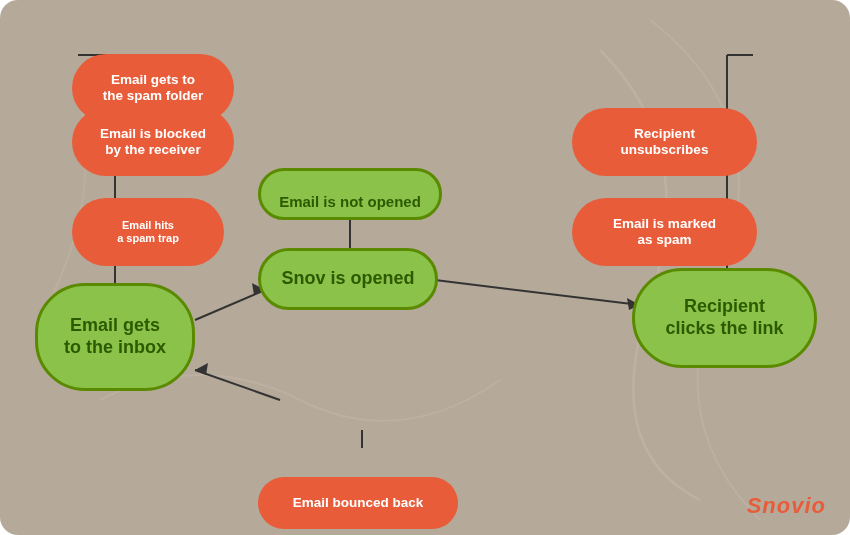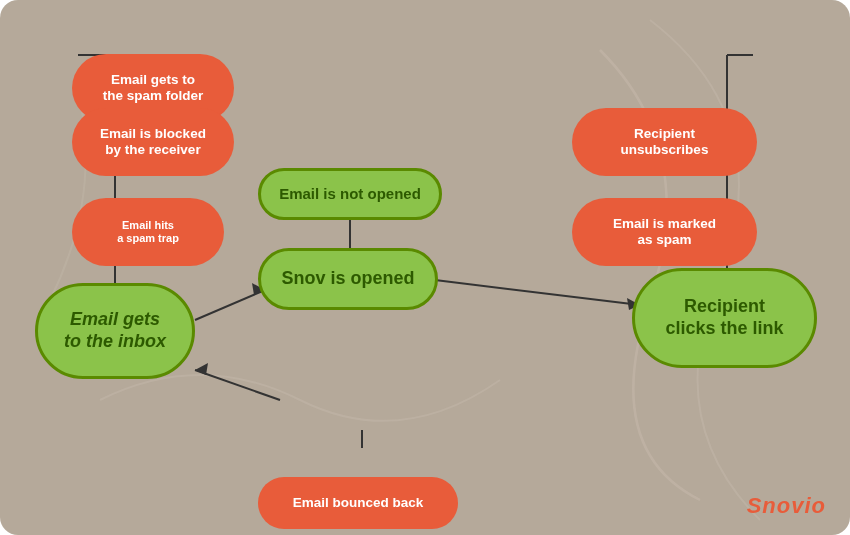--- a/index.html
+++ b/index.html
@@ -43,20 +43,21 @@
     .node-large-green {
       background-color: #8bc34a;
       color: #2d5a00;
       border: 3px solid #5a8a00;
     }
 
     .node-medium-green {
       background-color: #8bc34a;
       color: #2d5a00;
       border: 3px solid #5a8a00;
+      align-items: flex-end;
     }
 
     .node-small-red {
       background-color: #e85c3a;
       color: #fff;
       border: none;
     }
 
     
     .connectors-svg {
@@ -122,21 +123,21 @@
 
     <line x1="727" y1="270" x2="727" y2="230" stroke="#333" stroke-width="2"></line>
     <line x1="727" y1="230" x2="751" y2="230" stroke="#333" stroke-width="2"></line>
 
     <line x1="280" y1="400" x2="195" y2="370" stroke="#333" stroke-width="2"></line>
     <polygon points="195,370 208,363 206,375" fill="#333"></polygon>
 
     <line x1="362" y1="430" x2="362" y2="448" stroke="#333" stroke-width="2"></line>
   </svg>
 
-  <div class="node node-large-green" style="left:35px; top:283px; width:160px; height:96px; font-size:18px; padding:8px;font-style:italic;">
+  <div class="node node-large-green" style="left:35px; top:283px; width:160px; height:108px; font-size:18px; padding:8px;">
     <span>Email gets<br>to the inbox</span>
   </div>
 
   <div class="node node-large-green" style="left:258px; top:248px; width:180px; height:62px; font-size:18px; padding:6px;">
     <span>Snov is opened</span>
   </div>
 
 
   <div class="node node-large-green" style="left:632px; top:268px; width:185px; height:100px; font-size:18px; padding:8px;">
     <span>Recipient<br>clicks the link</span>

